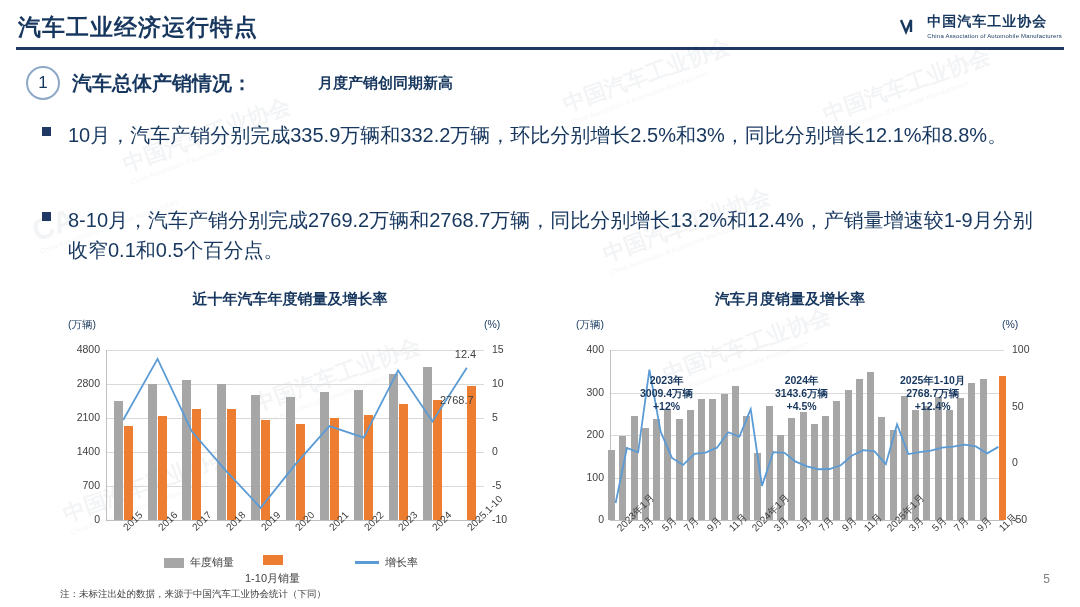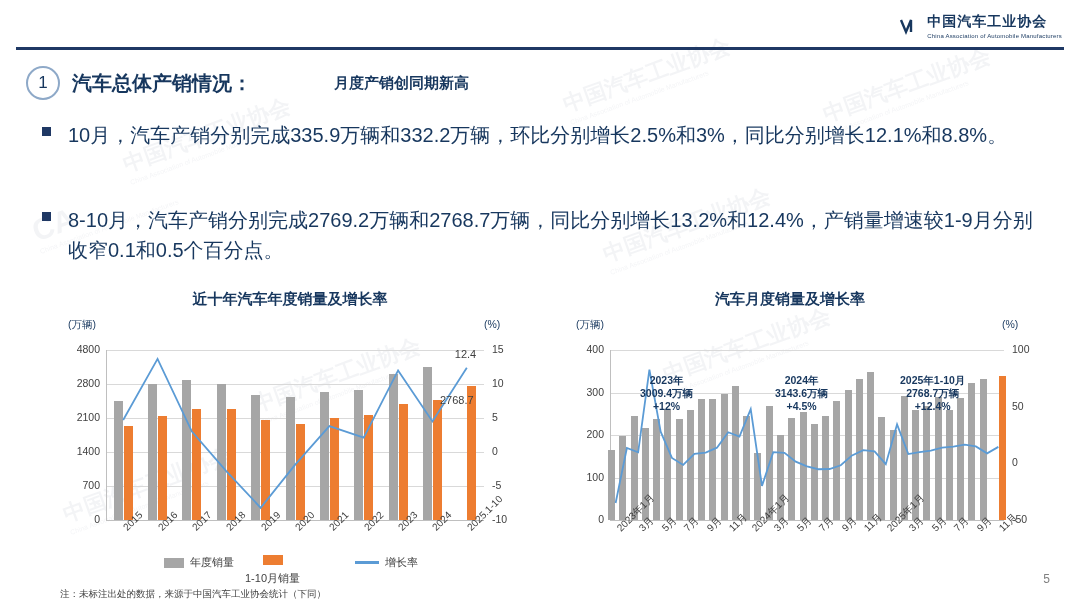--- a/index.html
+++ b/index.html
@@ -26,21 +26,21 @@
   
   .sec-num{
     position:absolute;left:26px;top:66px;width:30px;height:30px;border-radius:50%;
     border:2px solid #8ea9c8;color:#17375e;font-size:17px;
     display:flex;align-items:center;justify-content:center;background:#fff;
   }
   .sec-title{
     position:absolute;left:72px;top:70px;font-size:20px;font-weight:bold;color:#17375e;
   }
   .sec-sub{
-    position:absolute;left:318px;top:74px;font-size:15px;font-weight:bold;color:#17375e;margin-left:16px;
+    position:absolute;left:318px;top:74px;font-size:15px;font-weight:bold;color:#17375e;
   }
   
   .bullet{position:absolute;left:42px;width:1000px;}
   .bullet .sq{
     position:absolute;left:0;top:7px;width:9px;height:9px;background:#1f3864;
   }
   .bullet p{
     margin:0;padding-left:26px;font-size:20px;line-height:30px;color:#17375e;
   }
   #b1{top:120px;}
@@ -72,20 +72,21 @@
   .wm{
     position:absolute;color:rgba(31,56,100,0.055);font-weight:bold;
     transform:rotate(-20deg);white-space:nowrap;pointer-events:none;font-size:22px;
   }
   .wm small{display:block;font-size:7px;font-weight:normal;}
 </style>
 </head>
 <body>
 
 <div class="header">
+  <div class="header-title">汽车工业经济运行特点</div>
   <div class="header-rule"></div>
   <div class="logo-box">
     <span class="logo-mark">
       <svg width="40" height="30" viewBox="0 0 40 30">
         <path d="M18 3 A12 12 0 1 0 18 27 A12 12 0 0 1 18 3 Z" fill="#17375e"></path>
         <path d="M22 9 l5 12 l5 -12 l0 12" stroke="#17375e" stroke-width="2.4" fill="none"></path>
       </svg>
     </span>
     <span>
       <div class="logo-text-cn">中国汽车工业协会</div>

